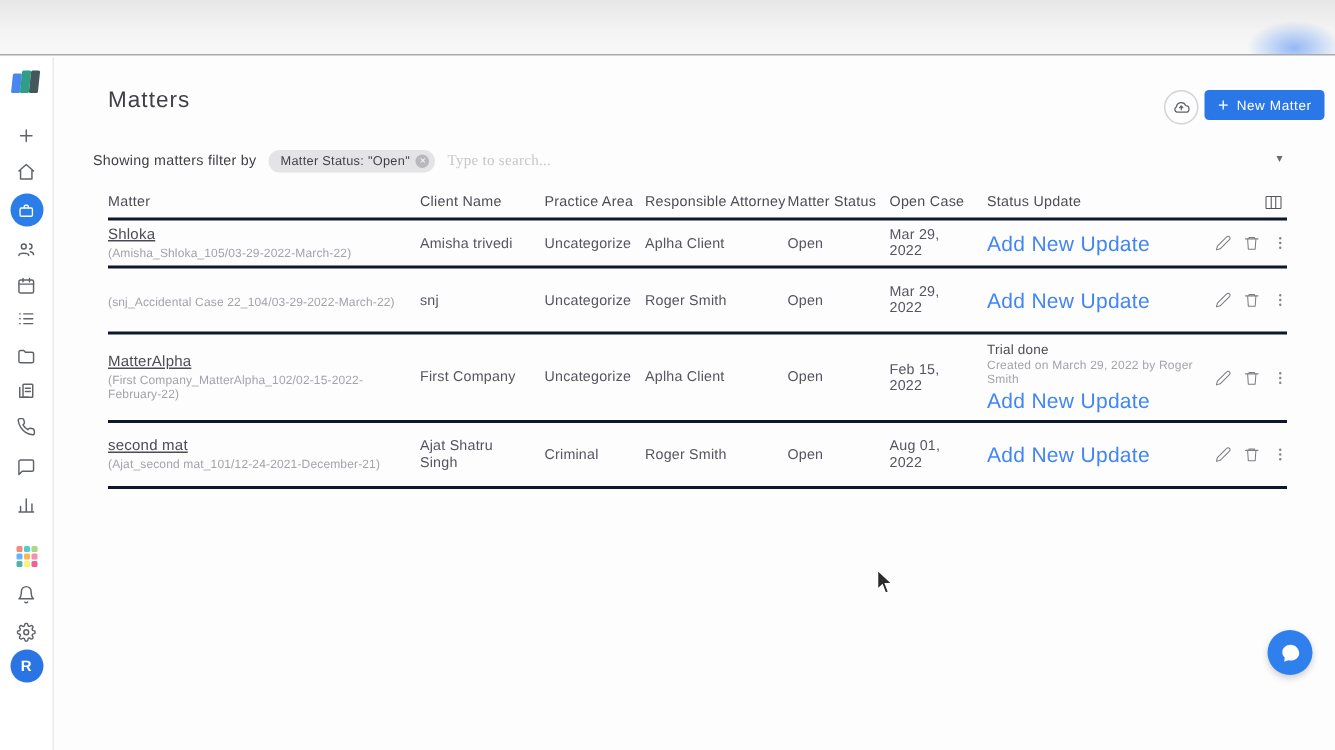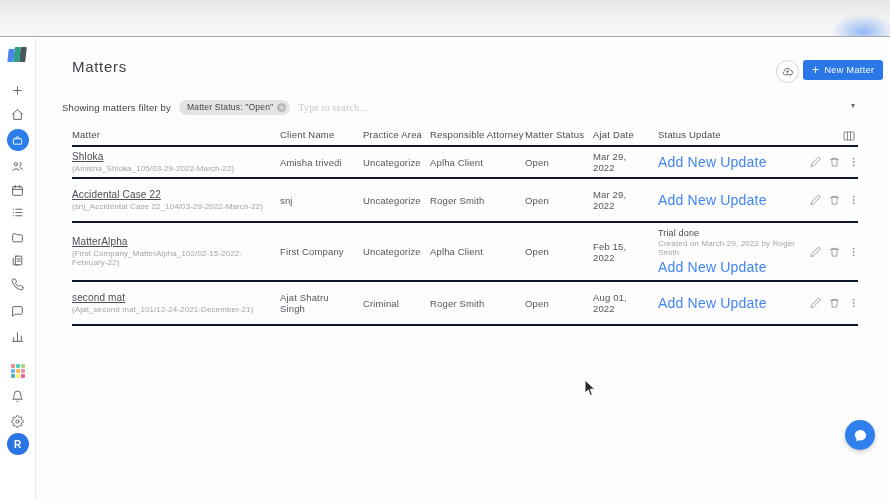--- a/index.html
+++ b/index.html
@@ -240,21 +240,21 @@
   <span class="filter-caret">▾</span>
 
   <div class="table">
 
     <div class="trow thead">
       <div class="hcell">Matter</div>
       <div class="hcell">Client Name</div>
       <div class="hcell">Practice Area</div>
       <div class="hcell">Responsible Attorney</div>
       <div class="hcell">Matter Status</div>
-      <div class="hcell">Ajat Date</div>
+      <div class="hcell">Open Case</div>
       <div class="hcell">Status Update</div>
       <div class="hcell"></div>
     </div>
 
     <div class="trow r1">
       <div class="cell">
         <div class="matter-name">Shloka</div>
         <div class="matter-sub">(Amisha_Shloka_105/03-29-2022-March-22)</div>
       </div>
       <div class="cell">Amisha trivedi</div>
@@ -283,21 +283,20 @@
               <circle cx="12" cy="5" r="1"></circle>
               <circle cx="12" cy="12" r="1"></circle>
               <circle cx="12" cy="19" r="1"></circle>
             </svg>
           </span>
       </div>
     </div>
 
     <div class="trow r2">
       <div class="cell">
-        <div class="matter-name">Accidental Case 22</div>
         <div class="matter-sub">(snj_Accidental Case 22_104/03-29-2022-March-22)</div>
       </div>
       <div class="cell">snj</div>
       <div class="cell">Uncategorize</div>
       <div class="cell">Roger Smith</div>
       <div class="cell">Open</div>
       <div class="cell">Mar 29, 2022</div>
       <div class="cell update-cell">
         
         

